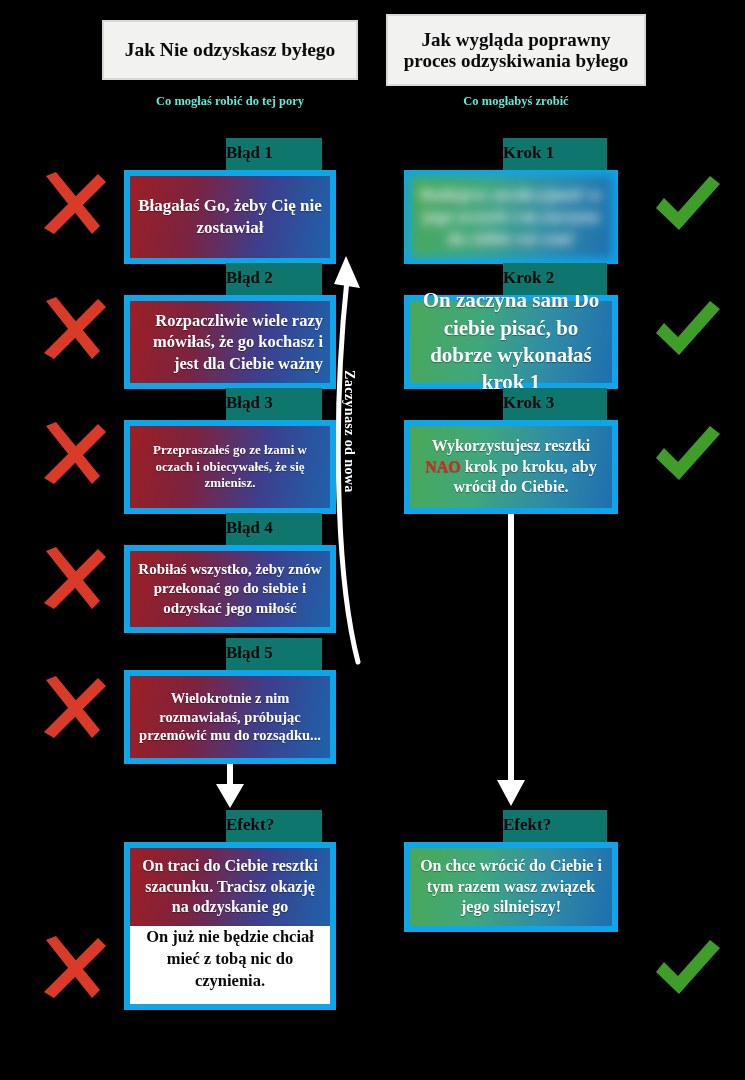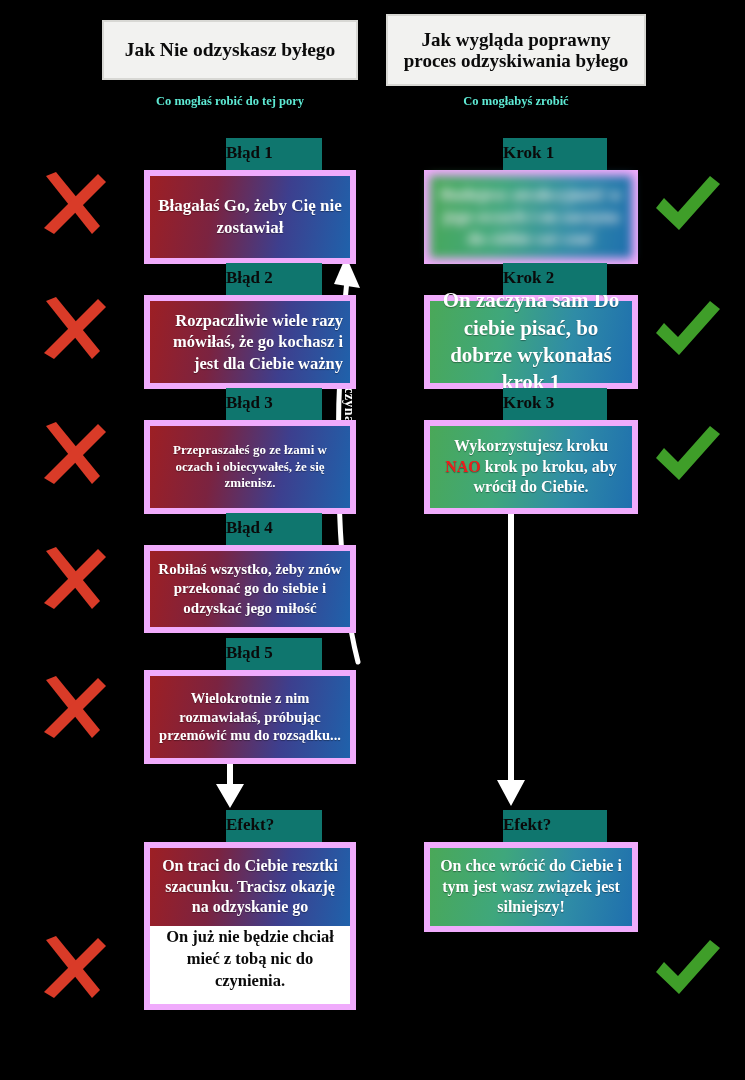--- a/index.html
+++ b/index.html
@@ -63,24 +63,23 @@
     z-index: 2;
     margin-left: 44px;
   }
   .tab.wide { width: 104px; }
 
   .card {
     position: absolute;
     left: 0;
     top: 32px;
     width: 100%;
-    background: #f0abfc;
+    background: #0ea5e9;
     padding: 6px;
     z-index: 1;
-    margin-left: 20px;
   }
 
   .inner {
     width: 100%;
     color: #ffffff;
     font-weight: bold;
     text-align: center;
     display: flex;
     align-items: center;
     justify-content: center;
@@ -194,32 +193,32 @@
     <div class="card">
       <div class="inner grad-good" style="height:82px; font-size:21px;">On zaczyna sam Do ciebie pisać, bo dobrze wykonałaś krok 1</div>
     </div>
   </div>
 
   <div class="block" style="left:404px; top:388px; width:214px;">
     <div class="tab wide">Krok 3</div>
     <div class="card">
       <div class="inner grad-good" style="height:82px; font-size:16px;">
         <div>
-          <span>Wykorzystujesz kroku</span>
+          <span>Wykorzystujesz resztki</span>
           <span class="hl-red">NAO</span>
           <span>krok po kroku, aby wrócił do Ciebie.</span>
         </div>
       </div>
     </div>
   </div>
 
   <div class="block" style="left:404px; top:810px; width:214px;">
     <div class="tab wide">Efekt?</div>
     <div class="card">
-      <div class="inner grad-good" style="height:78px; font-size:16px;">On chce wrócić do Ciebie i tym jest wasz związek jest silniejszy!</div>
+      <div class="inner grad-good" style="height:78px; font-size:16px;">On chce wrócić do Ciebie i tym razem wasz związek jego silniejszy!</div>
     </div>
   </div>
 
   <svg class="mark" style="left:36px; top:168px;" width="72" height="72" viewBox="0 0 72 72">
     <path d="M10 8 L20 4 L64 58 L56 66 Z" fill="#d93b28"></path>
     <path d="M62 6 L70 14 L18 66 L8 60 Z" fill="#d93b28"></path>
   </svg>
   <svg class="mark" style="left:36px; top:293px;" width="72" height="72" viewBox="0 0 72 72">
     <path d="M10 8 L20 4 L64 58 L56 66 Z" fill="#d93b28"></path>
     <path d="M62 6 L70 14 L18 66 L8 60 Z" fill="#d93b28"></path>

